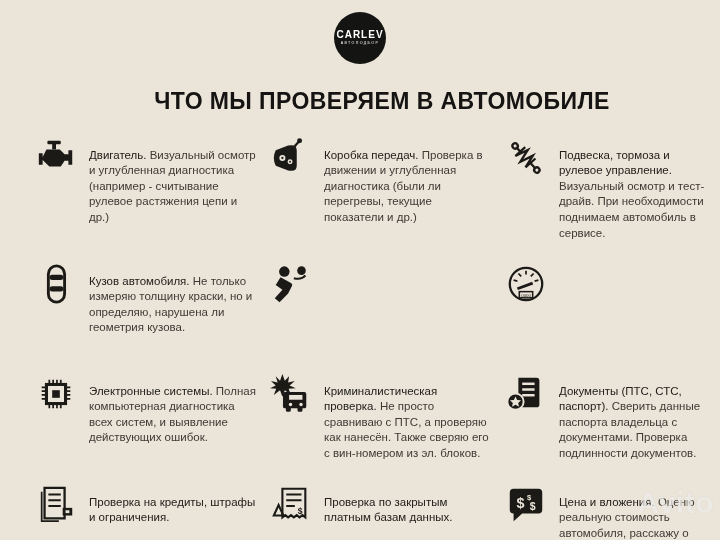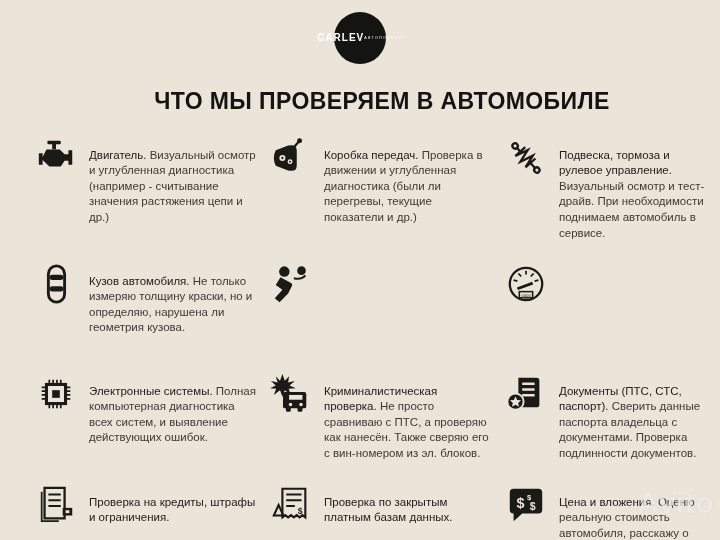--- a/index.html
+++ b/index.html
@@ -6,21 +6,21 @@
   body{
     width:720px;height:540px;position:relative;overflow:hidden;
     background:#ebe4d9;
     font-family:"Liberation Sans","DejaVu Sans",sans-serif;
     -webkit-font-smoothing:antialiased;
   }
   
   .logo{
     position:absolute;left:50%;top:12px;transform:translateX(-50%);
     width:52px;height:52px;border-radius:50%;background:#141412;
-    display:flex;flex-direction:row;align-items:center;justify-content:center;
+    display:flex;flex-direction:column;align-items:center;justify-content:center;
   }
   .logo .name{color:#fff;font-weight:bold;font-size:10px;letter-spacing:1px;line-height:1;}
   .logo .sub{color:#fff;font-size:3.6px;letter-spacing:1.4px;margin-top:2px;line-height:1;}
   
   .heading{
     position:absolute;top:88px;left:0;width:100%;text-align:center;
     font-size:23px;font-weight:bold;color:#161412;letter-spacing:.4px;padding-left:22px;
   }
   
   .grid{
@@ -56,21 +56,21 @@
   <div class="cell">
     <span class="iconbox">
       <svg viewBox="0 0 44 44">
           <g fill="#1b1a17">
         <rect x="13" y="4" width="14" height="3.5" rx="1"></rect>
         <rect x="18" y="7" width="4" height="6"></rect>
         <path d="M12 13 h14 l5 5 h4 v-4 h4 v15 h-4 v-4 h-4 l-4 6 H15 l-7-7 v5 H4 V17 h4 v4 z"></path>
       </g>
         </svg>
     </span>
-    <p class="txt"><span class="t">Двигатель.</span> <span class="b">Визуальный осмотр и углубленная диагностика (например - считывание значения растяжения цепи и др.)</span></p>
+    <p class="txt"><span class="t">Двигатель.</span> <span class="b">Визуальный осмотр и углубленная диагностика (например - считывание рулевое растяжения цепи и др.)</span></p>
   </div>
 
   <div class="cell">
     <span class="iconbox">
       <svg viewBox="0 0 44 44">
         <path d="M6 14 q-4 8 0 16 l13 5 q9 2 9-5 V14 q0-7-9-5 z" fill="#1b1a17"></path>
         <line x1="23" y1="13" x2="30" y2="5" stroke="#1b1a17" stroke-width="2.4"></line>
         <circle cx="31" cy="4" r="2.6" fill="#1b1a17"></circle>
         <circle cx="13" cy="22" r="3.2" fill="#ebe4d9"></circle>
         <circle cx="21" cy="26" r="2.6" fill="#ebe4d9"></circle>

